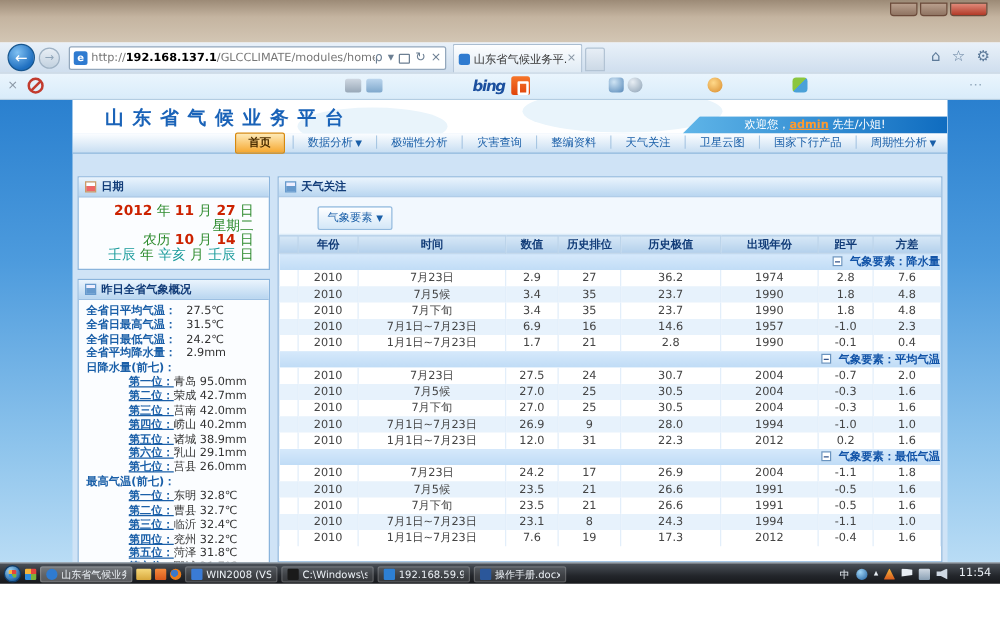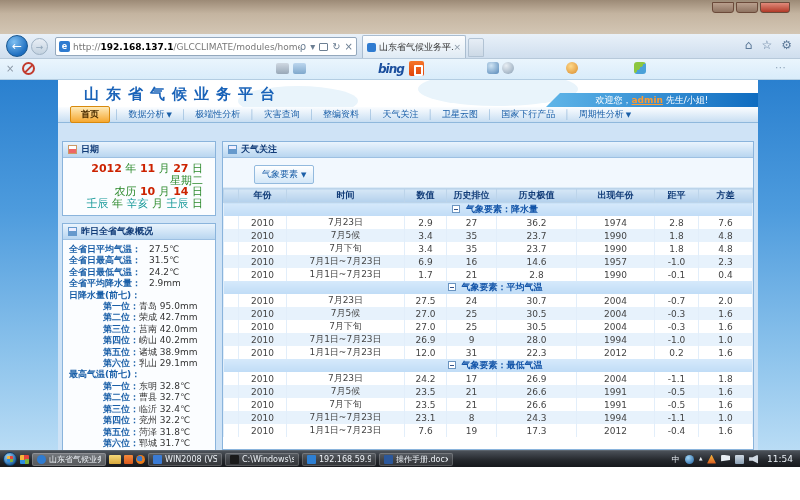--- a/index.html
+++ b/index.html
@@ -51,21 +51,21 @@
   #page-header { position:absolute; left:0; top:0; width:700px; height:27px; background:#fff; overflow:hidden; }
   .cloud { position:absolute; background:#e9f4fb; border-radius:50%; }
   #page-title { position:absolute; left:26px; top:5px; font-size:15px; font-weight:bold; color:#1a63b8; letter-spacing:7px; }
   #welcome-ribbon { position:absolute; right:0; bottom:0; width:212px; height:14px;
     background:linear-gradient(90deg,#5fb5e8,#0f6cc0); clip-path:polygon(14px 0,100% 0,100% 100%,0 100%);
     color:#fff; font-size:9px; line-height:14px; text-align:center; }
   #welcome-ribbon .u { color:#ff9a2e; font-weight:bold;text-decoration:underline; }
 
   #navbar { position:absolute; left:0; top:27px; width:700px; height:16px;
     background:linear-gradient(180deg,#fbfdff,#c8def2); border-bottom:1px solid #8fb8dc;
-    display:flex; align-items:center; padding-left:12px; font-size:9px; color:#1a5fa8; }
+    display:flex; align-items:center; padding-left:12px; font-size:9px; color:#1a5fa8;justify-content:flex-end; }
   .nav-item { padding:0 9px; white-space:nowrap; cursor:pointer; }
   .nav-item.active { background:linear-gradient(#feeab8,#f6a830); border:1px solid #d8890c; border-radius:2px; color:#4a2d00; font-weight:bold; padding:1px 10px; margin-right:4px; }
   .nav-sep { color:#9cbede; }
   .nav-arrow { font-size:7px; margin-left:2px; }
 
   #breadcrumb { position:absolute; left:0; top:43px; width:700px; height:16px;
     background:linear-gradient(180deg,#ecf5fd,#d9eafa); display:flex; align-items:center;
     font-size:9px; color:#1a5fa8; padding:0 8px; }
   #crumb-left { flex:1; }
   #crumb-right span { margin-left:16px; }
@@ -82,34 +82,34 @@
   #date-body { padding:5px 12px 6px 4px; }
   .date-line { font-size:11px; line-height:11.5px; text-align:right; }
   .seg-red { color:#cc2200; font-weight:bold; }
   .seg-green { color:#2e8b2e; }
   .seg-teal { color:#189a9a; }
   #summary-body { padding:4px 2px 6px 6px; font-size:9px; line-height:11.4px; }
   .stat-row .lbl, .rank-title, .rank-row .rank-lbl { color:#1a5fa8; font-weight:bold; }
   .stat-row .val, .rank-row .rank-val { color:#333; }
   .stat-row .lbl { display:inline-block; min-width:80px; }
   .rank-row { padding-left:34px; }
-  .rank-row .rank-lbl { display:inline-block; min-width:36px; }
+  .rank-row .rank-lbl { display:inline-block; min-width:36px;text-decoration:underline; }
 
   
   #main { flex:1; }
   #main-panel { border:1px solid #8ab4dc; background:#fff; height:309px; overflow:hidden; }
   #toolbar { padding:4px 4px 3px 4px; background:#f2f8fe; border-bottom:1px solid #dcebf8; }
   #elem-btn { display:inline-flex; align-items:center; gap:3px; font-size:9px; color:#1a5fa8;
     background:linear-gradient(#ffffff,#d3e7f8); border:1px solid #93bade; border-radius:2px; padding:2px 7px; cursor:pointer;margin-left:27px; }
   #elem-btn .arr { font-size:7px; }
   #weather-table { width:100%; border-collapse:collapse; table-layout:fixed; font-size:9px; }
   #weather-table th { height:12px; background:linear-gradient(#d6e7f6,#b3d0ec); color:#123c78; font-weight:bold; border:1px solid #bcd4ea; font-size:9px; }
   #weather-table td { height:11px; text-align:center; color:#444; border-left:1px solid #e2eefa; border-right:1px solid #e2eefa; overflow:hidden; white-space:nowrap; }
   #weather-table tr.alt td { background:#e7f2fc; }
-  #weather-table tr.group-row td { background:linear-gradient(#d6e9fb,#c0dcf6); text-align:center; padding-left:14px; }
+  #weather-table tr.group-row td { background:linear-gradient(#d6e9fb,#c0dcf6); text-align:right; padding-left:14px; }
   .glabel { color:#1254a8; font-weight:bold; }
   .minusbox { display:inline-block; width:8px; height:8px; border:1px solid #6a94c0; background:#fff; position:relative; vertical-align:-1px; margin-right:6px; cursor:pointer; }
   .minusbox::after { content:""; position:absolute; left:1px; top:3px; width:4px; height:1px; background:#34548a; }
   #weather-table col.c0{width:15px} #weather-table col.c1{width:48px} #weather-table col.c2{width:118px}
   #weather-table col.c3{width:42px} #weather-table col.c4{width:50px} #weather-table col.c5{width:80px}
   #weather-table col.c6{width:78px} #weather-table col.c7{width:44px} #weather-table col.c8{width:auto}
 
   
   #taskbar { position:absolute; left:0; top:450px; width:800px; height:17px;
     background:linear-gradient(180deg,#4a5058,#23262b 60%,#16181c); border-top:1px solid #5c646d;
@@ -251,20 +251,21 @@
                 <div class="stat-row"><span class="lbl">全省日最高气温：</span><span class="val">31.5℃</span></div>
                 <div class="stat-row"><span class="lbl">全省日最低气温：</span><span class="val">24.2℃</span></div>
                 <div class="stat-row"><span class="lbl">全省平均降水量：</span><span class="val">2.9mm</span></div>
                 <div class="rank-title">日降水量(前七)：</div>
                 <div class="rank-row"><span class="rank-lbl">第一位：</span><span class="rank-val">青岛 95.0mm</span></div>
                 <div class="rank-row"><span class="rank-lbl">第二位：</span><span class="rank-val">荣成 42.7mm</span></div>
                 <div class="rank-row"><span class="rank-lbl">第三位：</span><span class="rank-val">莒南 42.0mm</span></div>
                 <div class="rank-row"><span class="rank-lbl">第四位：</span><span class="rank-val">崂山 40.2mm</span></div>
                 <div class="rank-row"><span class="rank-lbl">第五位：</span><span class="rank-val">诸城 38.9mm</span></div>
                 <div class="rank-row"><span class="rank-lbl">第六位：</span><span class="rank-val">乳山 29.1mm</span></div>
+                <div class="rank-row"><span class="rank-lbl">第七位：</span><span class="rank-val">莒县 26.0mm</span></div>
                 <div class="rank-title">最高气温(前七)：</div>
                 <div class="rank-row"><span class="rank-lbl">第一位：</span><span class="rank-val">东明 32.8℃</span></div>
                 <div class="rank-row"><span class="rank-lbl">第二位：</span><span class="rank-val">曹县 32.7℃</span></div>
                 <div class="rank-row"><span class="rank-lbl">第三位：</span><span class="rank-val">临沂 32.4℃</span></div>
                 <div class="rank-row"><span class="rank-lbl">第四位：</span><span class="rank-val">兖州 32.2℃</span></div>
                 <div class="rank-row"><span class="rank-lbl">第五位：</span><span class="rank-val">菏泽 31.8℃</span></div>
                 <div class="rank-row"><span class="rank-lbl">第六位：</span><span class="rank-val">郓城 31.7℃</span></div>
               </div>
           </div>
         </div>

